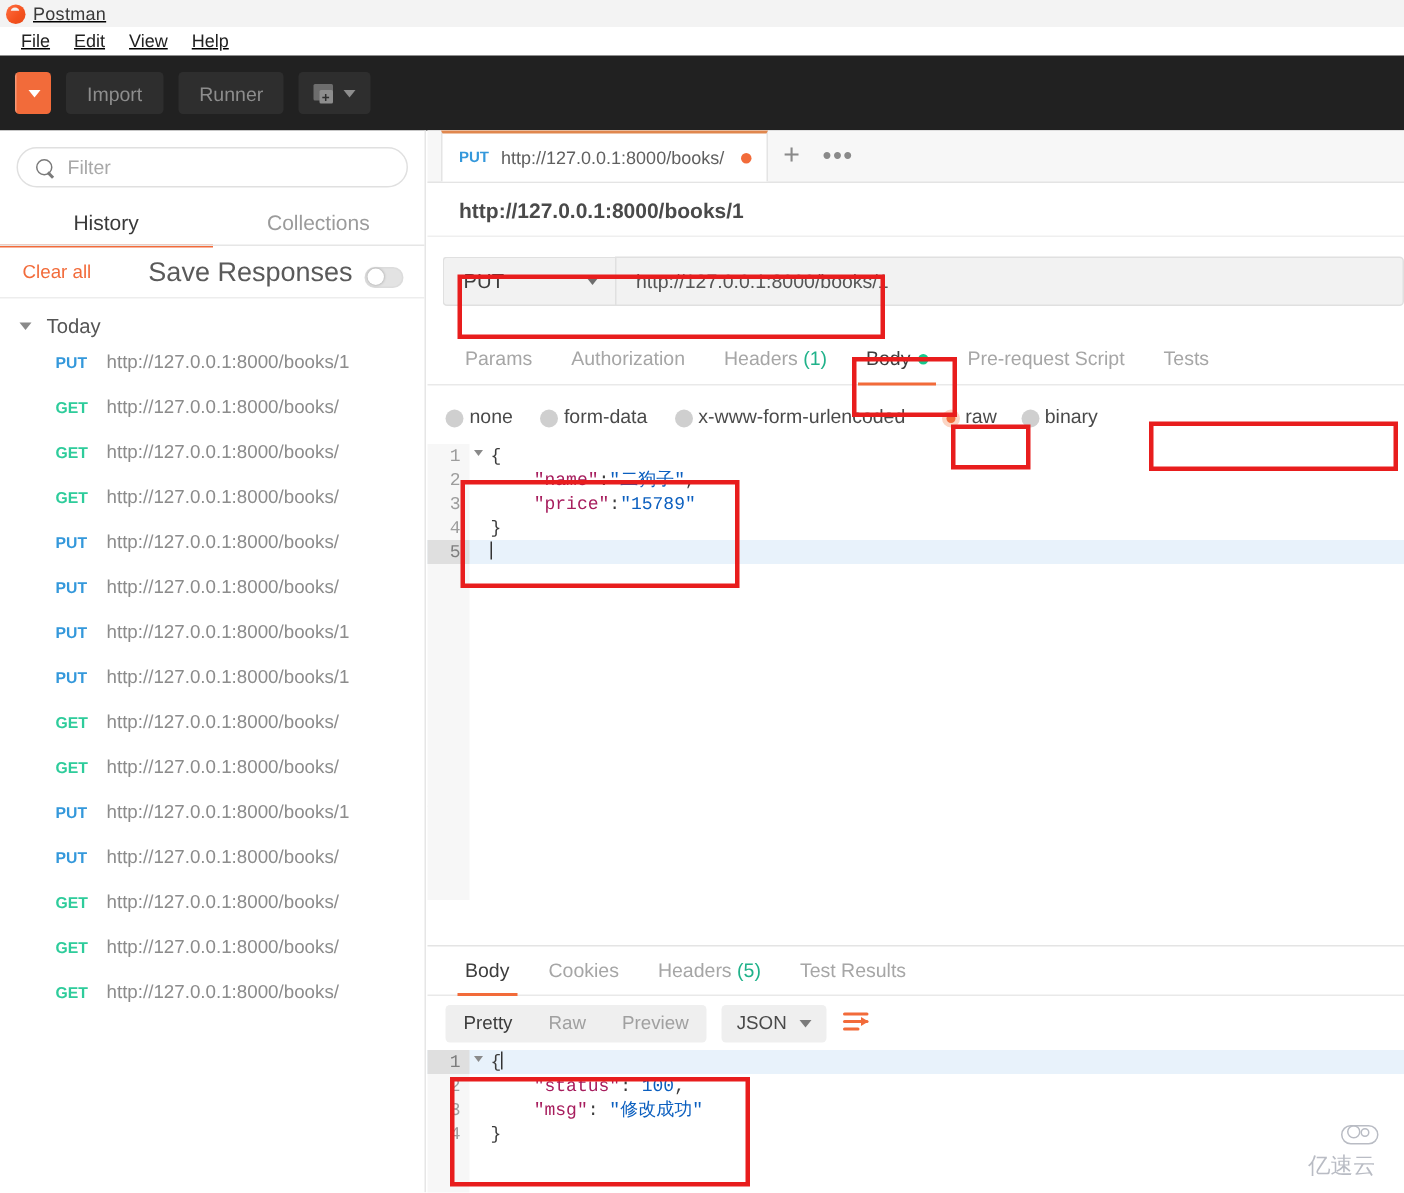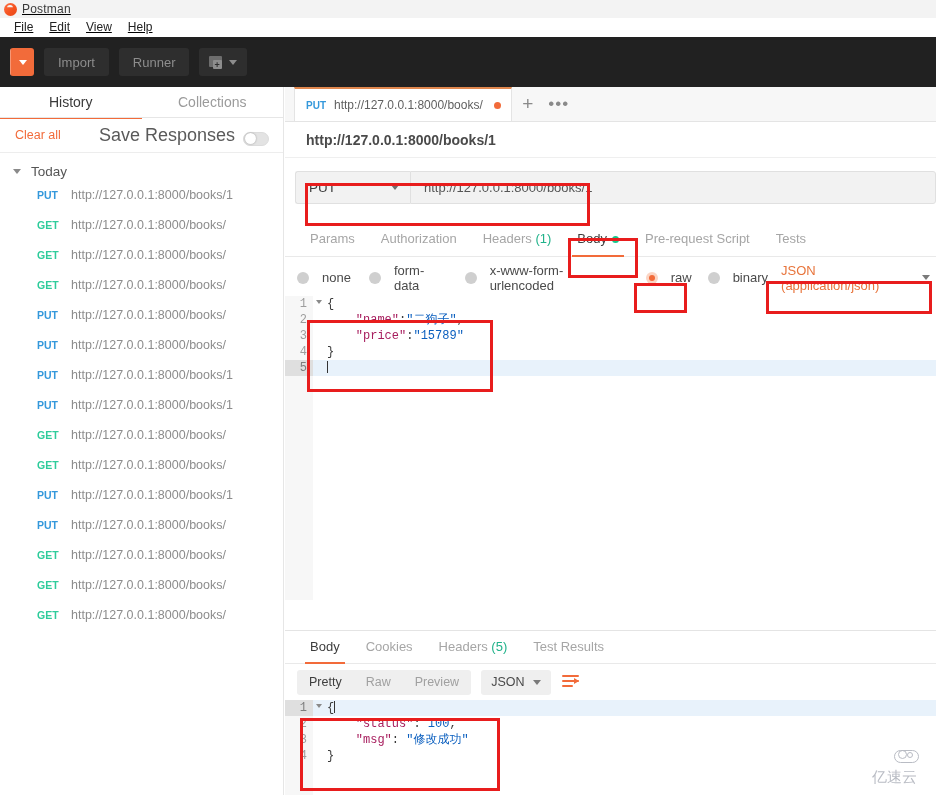--- a/index.html
+++ b/index.html
@@ -218,21 +218,21 @@
   .rt .cnt{ color:#20b28a; }
   .dot-green{
     width:7px; height:7px; border-radius:50%; background:#16c98d; display:inline-block;
     margin-left:5px; vertical-align:middle;
   }
 
   .body-opts{
     display:flex; align-items:center; height:33px; margin-top:4px; padding-left:12px;
     gap:0;
   }
-  .radio{ display:flex; align-items:center; gap:13px; margin-right:18px; cursor:pointer;}
+  .radio{ display:flex; align-items:flex-end; gap:4px; margin-right:18px; cursor:pointer;}
   .rdot{
     width:12px;height:12px;border-radius:50%;background:#cfcfcf; position:relative; flex:0 0 auto;
   }
   .rdot.sel{ background:#fbd5c4; }
   .rdot.sel::after{
     content:""; position:absolute; left:3px; top:3px; width:6px;height:6px;border-radius:50%;
     background:#f26b3a;
   }
   .radio span{ font-size:13px; color:#4a4a4a; }
   .json-sel{
@@ -361,20 +361,26 @@
       <span class="folder-ico">
         <span class="f1"></span>
           <span class="f2"></span>
           <span class="fp">+</span>
       </span>
       <span class="caret-dn-grey"></span>
     </div>
   </div>
 
   <div class="sidebar">
+    <div class="filter-wrap">
+      <div class="filter-box">
+        <span class="mag"></span>
+        <span class="filter-ph">Filter</span>
+      </div>
+    </div>
 
     <div class="sb-tabs">
       <div class="sb-tab active">History</div>
       <div class="sb-tab">Collections</div>
       <div class="sb-tabs-underline"></div>
     </div>
 
     <div class="sb-actions">
       <div class="clear-all">Clear all</div>
       <div class="save-resp">
@@ -497,24 +503,20 @@
         <span>x-www-form-urlencoded</span>
       </div>
       <div class="radio" style="margin-right:16px;margin-left:6px">
         <span class="rdot sel"></span>
         <span>raw</span>
       </div>
       <div class="radio" style="margin-right:10px">
         <span class="rdot"></span>
         <span>binary</span>
       </div>
-      <div class="json-sel">
-        <span>JSON (application/json)</span>
-        <span class="caret-dn-or"></span>
-      </div>
     </div>
 
     <div class="editor">
       <div id="req-code">
           <div class="ed-line">
             <div class="gutter">1<span class="fold"></span></div>
             <div class="code"><span class="k-pun">{</span></div>
           </div>
           <div class="ed-line">
             <div class="gutter">2</div>

